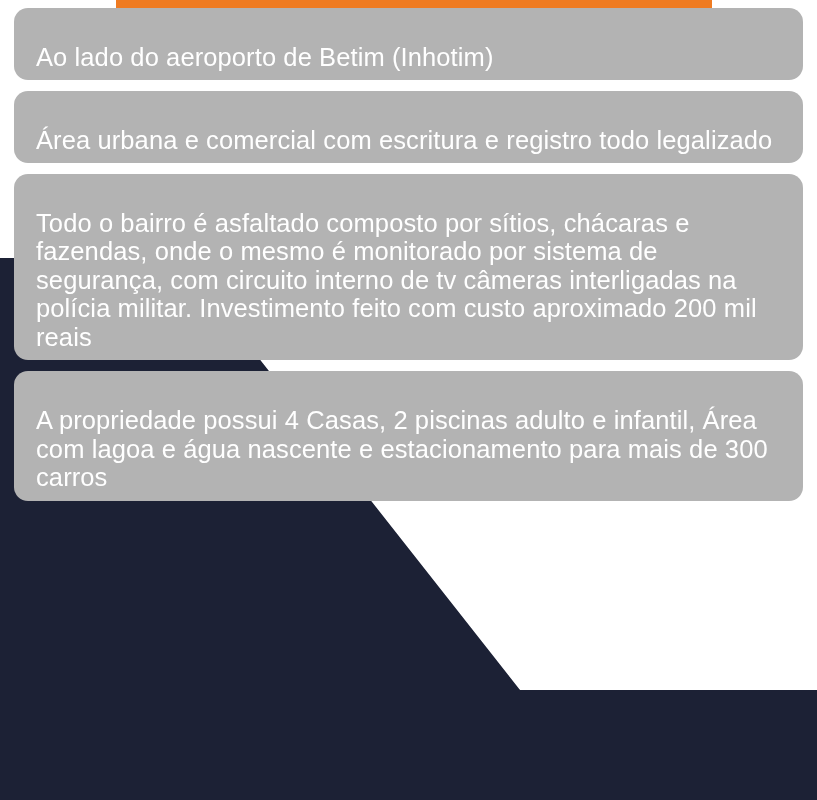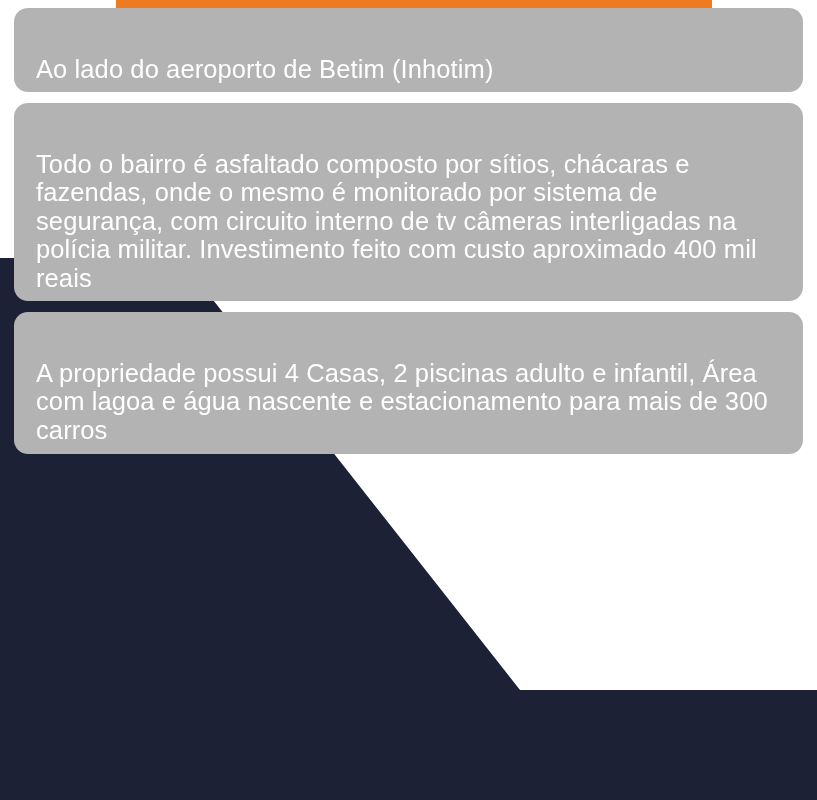--- a/index.html
+++ b/index.html
@@ -68,21 +68,21 @@
     height: 800px;
     z-index: 5;
     padding: 8px 14px 0 14px;
     box-sizing: border-box;
   }
 
   .feature-card {
     background: #b3b3b3;
     color: #ffffff;
     border-radius: 14px;
-    padding: 18px 16px 9px 22px;
+    padding: 6px 16px 9px 22px;
     margin-bottom: 11px;
     font-size: 25.5px;
     line-height: 1.12;
     letter-spacing: 0.1px;
     box-sizing: border-box;
     white-space: pre-line;
   }
   .feature-card.tight { margin-bottom: 10px; }
 
   #card-list { position: relative; }
@@ -96,25 +96,28 @@
 <div id="bg-dark-panel"></div>
 
 <div id="content">
   <div id="card-list">
 
     <div class="feature-card">
       <span>Ao lado do aeroporto de Betim (Inhotim)</span>
     </div>
 
 
+    <div class="feature-card">
+      <span>Área urbana e comercial com escritura e registro todo legalizado</span>
+    </div>
 
 
 
     <div class="feature-card">
-      <span>Todo o  bairro é asfaltado composto por sítios, chácaras e fazendas, onde o mesmo é monitorado por sistema de segurança, com circuito interno de tv câmeras interligadas  na polícia militar. Investimento feito com custo aproximado 400 mil reais</span>
+      <span>Todo o  bairro é asfaltado composto por sítios, chácaras e fazendas, onde o mesmo é monitorado por sistema de segurança, com circuito interno de tv câmeras interligadas  na polícia militar. Investimento feito com custo aproximado 200 mil reais</span>
     </div>
 
     <div class="feature-card tight">
       <span>A propriedade possui 4 Casas, 2 piscinas adulto e infantil, Área com lagoa e água nascente e estacionamento para mais de 300 carros</span>
     </div>
 
   </div>
 </div>
 
 </body></html>

